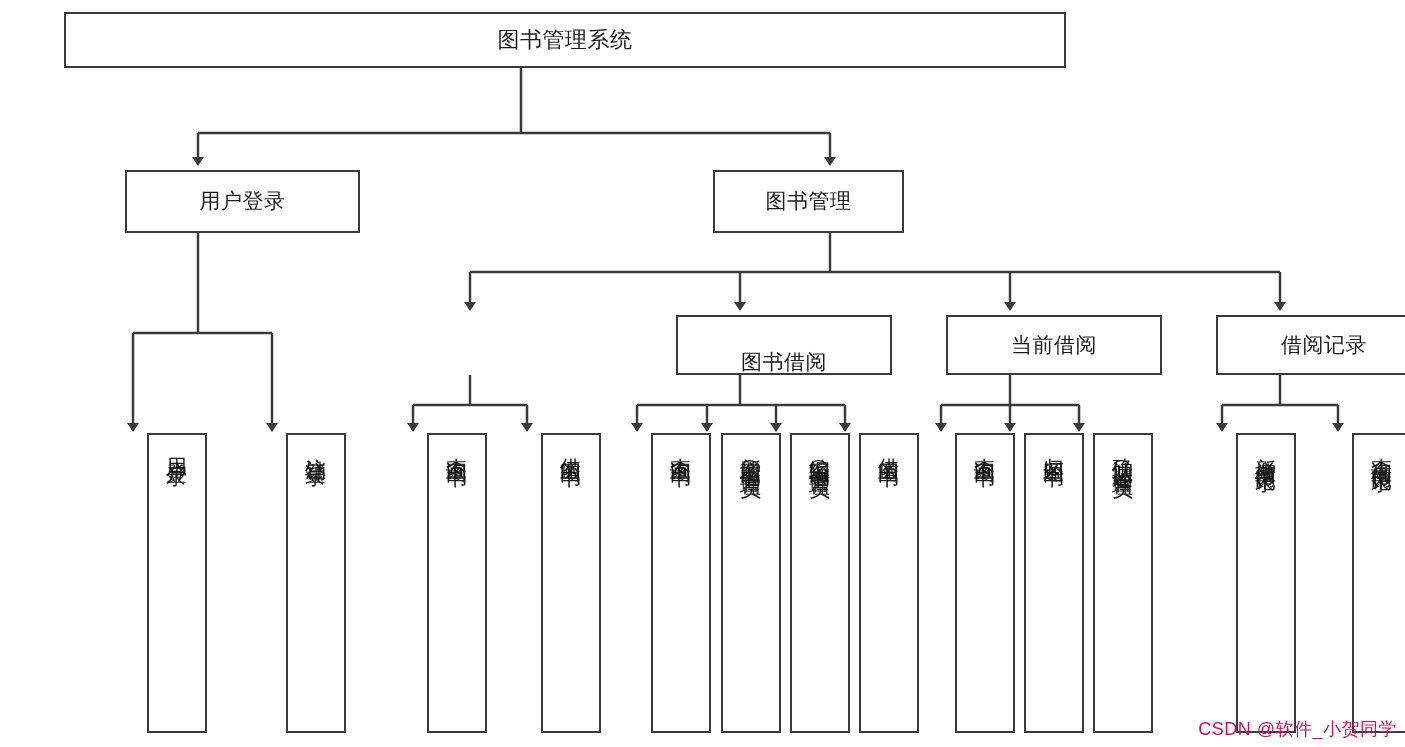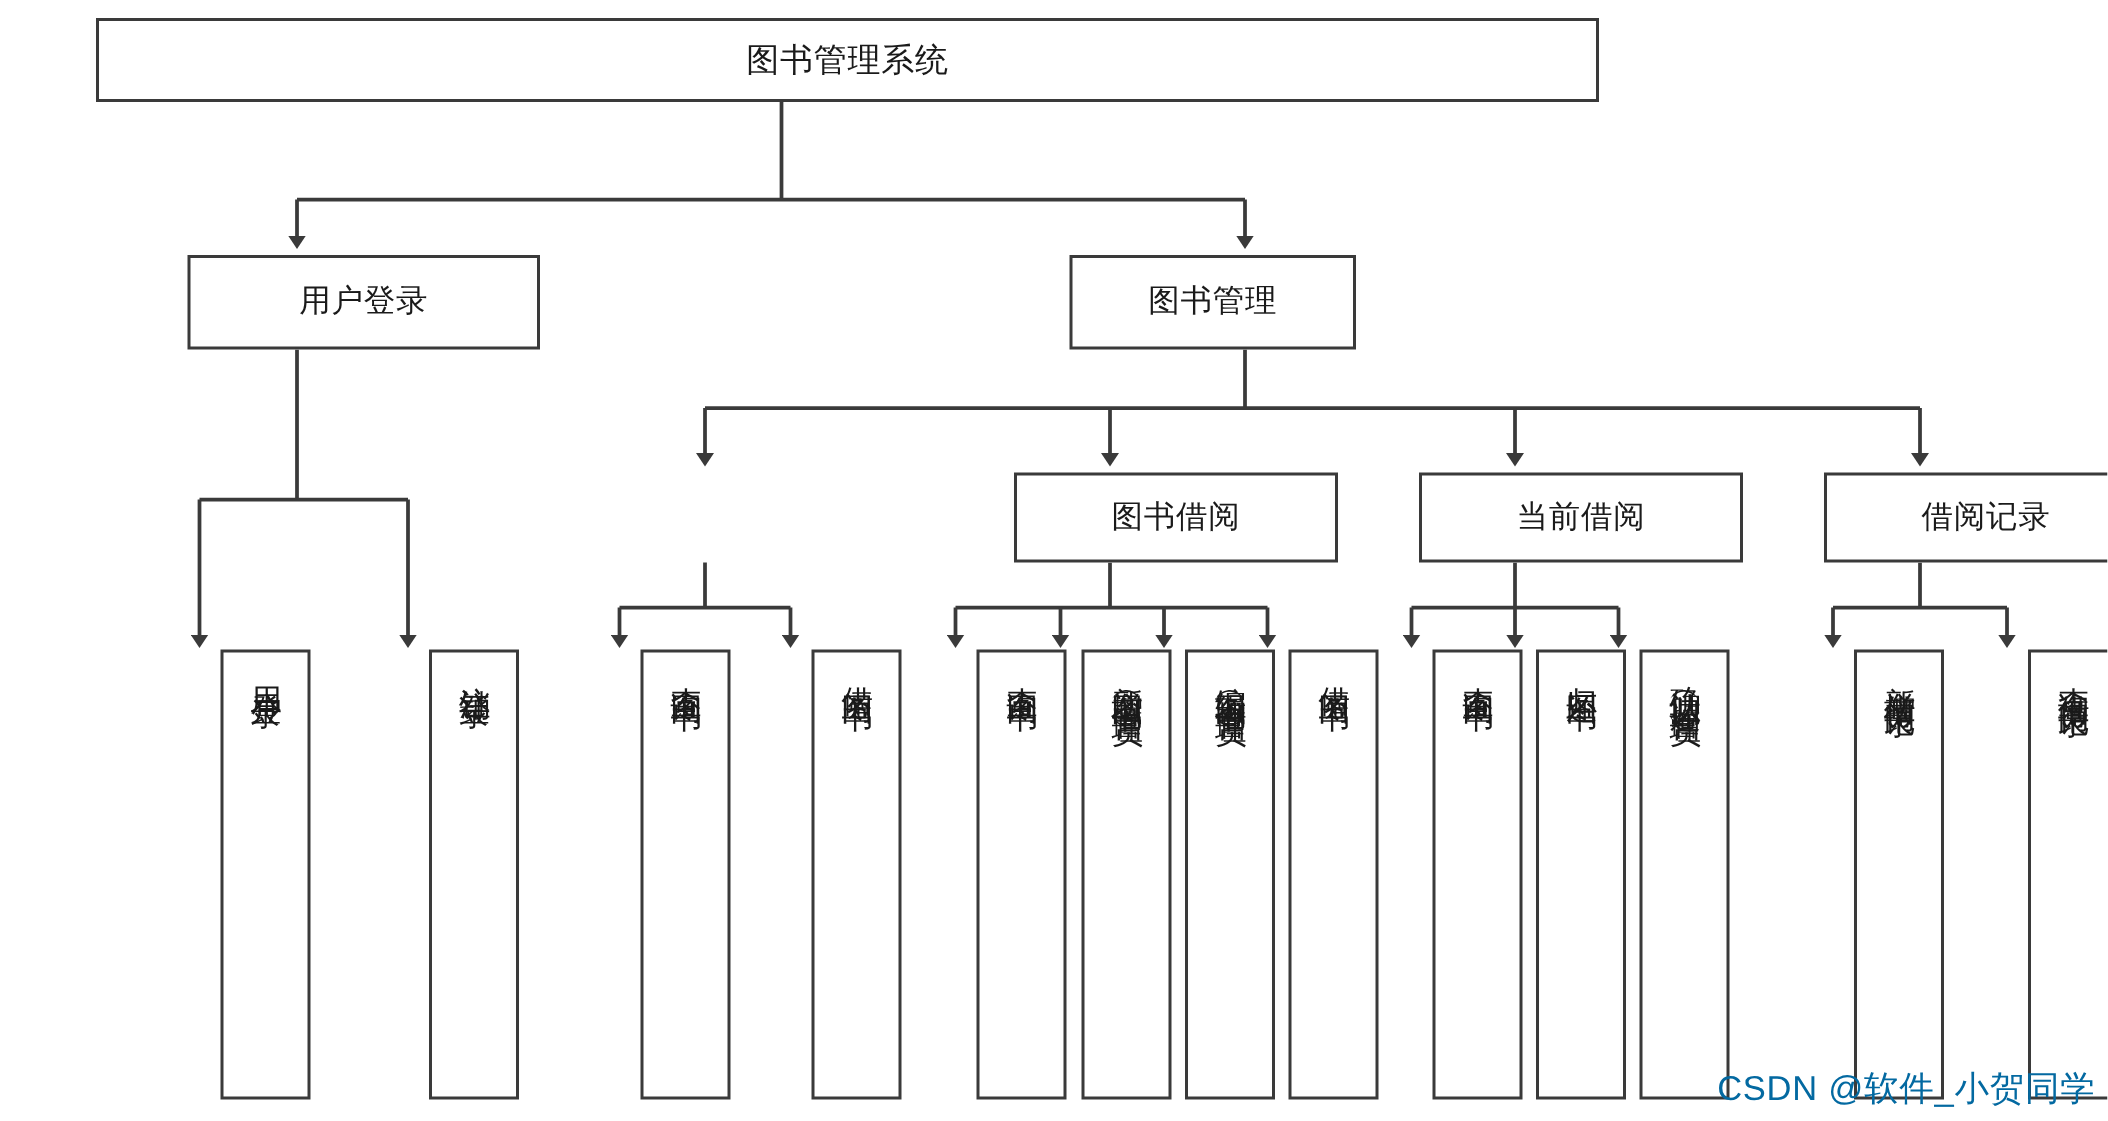--- a/index.html
+++ b/index.html
@@ -61,22 +61,22 @@
     text-orientation: upright;
     font-size: 21px;
     line-height: 1.0;
     letter-spacing: 3px;
     white-space: nowrap;
   }
   #watermark {
     position: absolute;
     right: 8px;
     bottom: 6px;
-    font-size: 23px;
-    color: #0369a1;
+    font-size: 18px;
+    color: #be185d;
     letter-spacing: 0.5px;
     white-space: nowrap;
   }
 </style>
 </head>
 <body>
 
 <div id="canvas">
 
   <svg class="connectors" viewBox="0 0 1405 747">
@@ -133,21 +133,21 @@
     <span class="label">图书管理系统</span>
   </div>
 
   <div class="node h" style="left:81px; top:170px; width:235px; height:63px;">
     <span class="label">用户登录</span>
   </div>
   <div class="node h" style="left:669px; top:170px; width:191px; height:63px;">
     <span class="label">图书管理</span>
   </div>
 
-  <div class="node h" style="left:632px; top:315px; width:216px; height:60px;">
+  <div class="node h" style="left:632px; top:315px; width:216px; height:60px;align-items:flex-end;">
     <span class="label">图书借阅</span>
   </div>
   <div class="node h" style="left:902px; top:315px; width:216px; height:60px;">
     <span class="label">当前借阅</span>
   </div>
   <div class="node h" style="left:1172px; top:315px; width:216px; height:60px;">
     <span class="label">借阅记录</span>
   </div>
 
   <div class="node v" style="left:103px; top:433px; width:60px; height:300px;">

